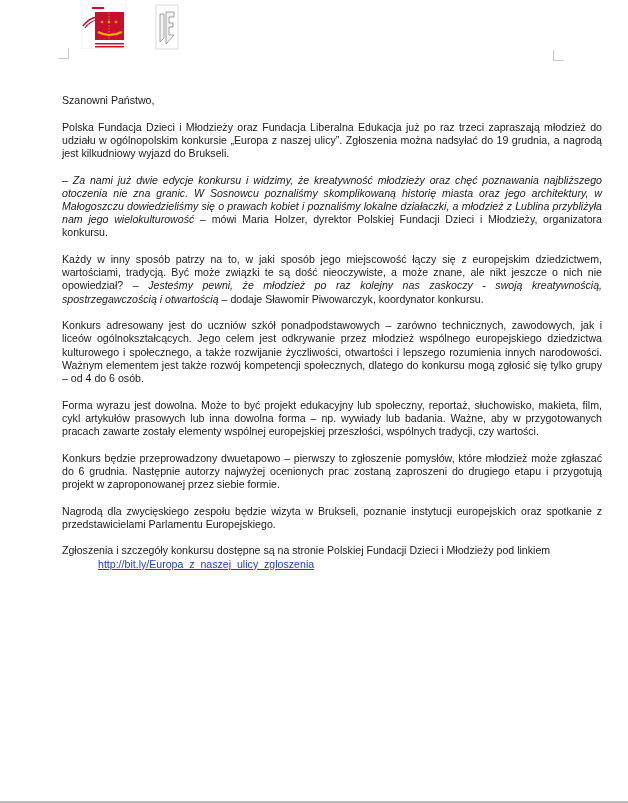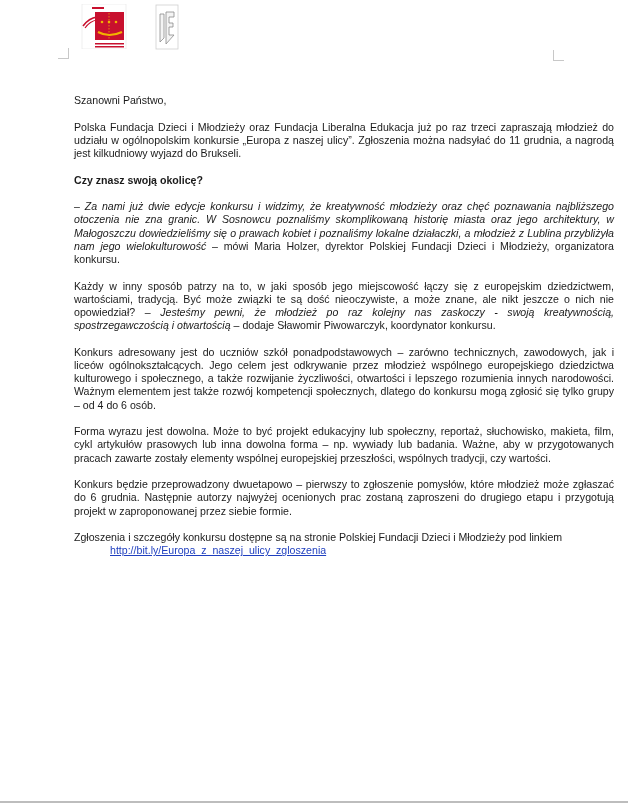--- a/index.html
+++ b/index.html
@@ -13,21 +13,21 @@
   .page { position: absolute; left: 0; top: 0; width: 628px; height: 803px; background: #fff; }
   .bottom-edge { position: absolute; left: 0; top: 801px; width: 628px; height: 2px; background: #bdbdbd; }
   .corner { position: absolute; width: 10px; height: 10px; }
   .corner.tl { left: 58px; top: 48px; border-right: 1px solid #c8c8c8; border-bottom: 1px solid #c8c8c8; }
   .corner.tr { left: 553px; top: 50px; border-left: 1px solid #c8c8c8; border-bottom: 1px solid #c8c8c8; }
 
   .logo-pfdim { position: absolute; left: 79px; top: 4px; width: 50px; height: 45px; }
   .logo-fle { position: absolute; left: 154px; top: 4px; width: 26px; height: 46px; }
 
   .content {
-    position: absolute; left: 74px; top: 94px; width: 540px;
+    position: absolute; left: 62px; top: 94px; width: 540px;
     font-size: 10.6px; line-height: 13.2px;
   }
   .content p { margin: 0 0 13.4px 0; text-align: justify; }
   .content p.left { text-align: left; }
   .content h3 { margin: 0 0 13.4px 0; font-size: 10.6px; font-weight: bold; }
   .it { font-style: italic; }
   a.link { color: #1f3fbf; text-decoration: underline; padding-left: 36px; }
   .squig { text-decoration: underline wavy #d23030; text-decoration-thickness: 1px; text-underline-offset: 2px; }
   .cursor-mark { display: inline-block; width: 3px; height: 12px; background: #c4c4c4; vertical-align: -2px; margin: 0 0.5px; }
 </style>
@@ -60,36 +60,36 @@
     <svg width="26" height="46" viewBox="0 0 26 46">
       <rect x="2" y="1" width="22" height="44" fill="#ffffff" stroke="#cfcfcf" stroke-width="0.8"></rect>
       <path d="M6 10 L10 10 L10 34 L6 38 Z" fill="#f4f4f4" stroke="#8c8c8c" stroke-width="0.8"></path>
       <path d="M12 8 L20 8 L20 13 L15 13 L15 19 L19 19 L19 23 L15 23 L15 31 L20 31 L12 40 Z" fill="#f4f4f4" stroke="#8c8c8c" stroke-width="0.8"></path>
     </svg>
   </div>
 
   <div class="content">
     <p class="left">Szanowni Państwo,</p>
 
-    <p>Polska Fundacja Dzieci i Młodzieży oraz Fundacja Liberalna Edukacja już po raz trzeci zapraszają młodzież do udziału w ogólnopolskim konkursie „Europa z naszej ulicy”. Zgłoszenia można nadsyłać do 11 grudnia, a nagrodą jest kilkudniowy wyjazd do Brukseli.</p>
+    <p>Polska Fundacja Dzieci i Młodzieży oraz Fundacja Liberalna Edukacja już po raz trzeci zapraszają młodzież do udziału w ogólnopolskim konkursie „Europa z naszej ulicy”. Zgłoszenia można nadsyłać do 19 grudnia, a nagrodą jest kilkudniowy wyjazd do Brukseli.</p>
 
 
-    <h3>Czy znasz swoją okolicę?</h3>
 
     <p><span class="it">–  Za nami już dwie edycje konkursu i widzimy, że kreatywność młodzieży oraz chęć poznawania najbliższego otoczenia nie zna granic. W Sosnowcu poznaliśmy skomplikowaną historię miasta oraz jego architektury, w Małogoszczu dowiedzieliśmy się o prawach kobiet i poznaliśmy lokalne działaczki, a młodzież z Lublina przybliżyła nam jego wielokulturowość</span><span> – mówi Maria Holzer, dyrektor Polskiej Fundacji Dzieci i Młodzieży, organizatora konkursu.</span></p>
 
     <p><span>Każdy w inny sposób patrzy na to, w jaki sposób jego miejscowość łączy się z europejskim dziedzictwem, wartościami, tradycją. Być może związki te są dość nieoczywiste, a może znane, ale nikt jeszcze o nich nie opowiedział? – </span><span class="it">Jesteśmy pewni, że młodzież po raz kolejny nas zaskoczy - swoją kreatywnością, spostrzegawczością i otwartością</span><span> – dodaje Sławomir Piwowarczyk, koordynator konkursu.</span></p>
 
     <p>Konkurs adresowany jest do uczniów szkół ponadpodstawowych – zarówno technicznych, zawodowych, jak i liceów ogólnokształcących.  Jego celem jest odkrywanie przez młodzież wspólnego europejskiego dziedzictwa kulturowego i społecznego, a także rozwijanie życzliwości, otwartości i lepszego rozumienia innych narodowości. Ważnym elementem jest także rozwój kompetencji społecznych, dlatego do konkursu mogą zgłosić się tylko grupy – od 4 do 6 osób.</p>
 
 
     <p>Forma wyrazu jest dowolna. Może to być projekt edukacyjny lub społeczny, reportaż, słuchowisko, makieta, film, cykl artykułów prasowych lub inna dowolna forma – np. wywiady lub badania. Ważne, aby w przygotowanych pracach zawarte zostały elementy wspólnej europejskiej przeszłości, wspólnych tradycji, czy wartości.</p>
 
     <p>Konkurs będzie przeprowadzony dwuetapowo – pierwszy to zgłoszenie pomysłów, które młodzież może zgłaszać do 6 grudnia. Następnie autorzy najwyżej ocenionych prac zostaną zaproszeni do drugiego etapu i przygotują projekt w zaproponowanej przez siebie formie.</p>
 
+    <p>Nagrodą dla zwycięskiego zespołu będzie wizyta w Brukseli, poznanie instytucji europejskich oraz spotkanie z przedstawicielami Parlamentu Europejskiego.</p>
 
     <p class="left"><span>Zgłoszenia i szczegóły konkursu dostępne są na stronie Polskiej Fundacji Dzieci i Młodzieży pod linkiem </span><a class="link" href="#">http://bit.ly/Europa_z_naszej_ulicy_zgloszenia</a></p>
 
 
   </div>
 
   <div class="bottom-edge"></div>
 </div>
 
 </body></html>

